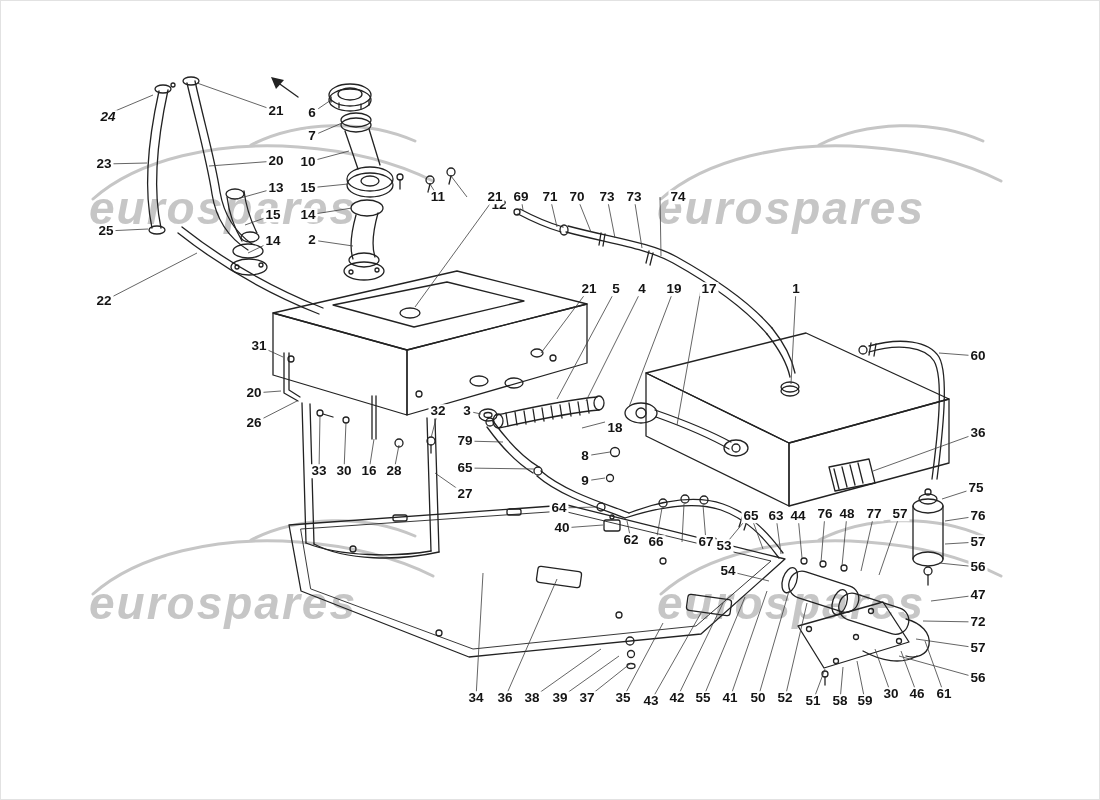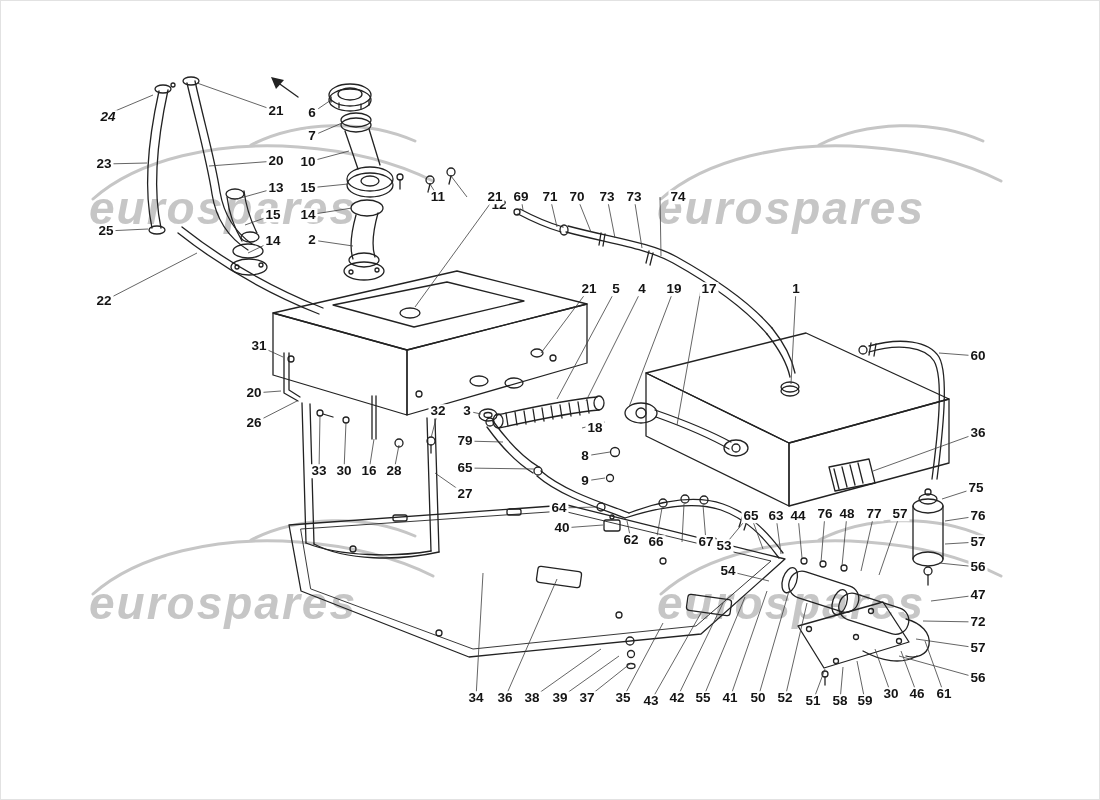--- a/index.html
+++ b/index.html
@@ -381,21 +381,21 @@
       <span class="callout" style="left: 253px; top: 422px;">26</span>
       <span class="callout" style="left: 318px; top: 470px;">33</span>
       <span class="callout" style="left: 343px; top: 470px;">30</span>
       <span class="callout" style="left: 368px; top: 470px;">16</span>
       <span class="callout" style="left: 393px; top: 470px;">28</span>
       <span class="callout" style="left: 437px; top: 410px;">32</span>
       <span class="callout" style="left: 466px; top: 410px;">3</span>
       <span class="callout" style="left: 464px; top: 440px;">79</span>
       <span class="callout" style="left: 464px; top: 467px;">65</span>
       <span class="callout" style="left: 464px; top: 493px;">27</span>
-      <span class="callout" style="left: 594px; top: 427px;">18</span>
+      <span class="callout" style="left: 614px; top: 427px;">18</span>
       <span class="callout" style="left: 584px; top: 455px;">8</span>
       <span class="callout" style="left: 584px; top: 480px;">9</span>
       <span class="callout" style="left: 558px; top: 507px;">64</span>
       <span class="callout" style="left: 561px; top: 527px;">40</span>
       <span class="callout" style="left: 630px; top: 539px;">62</span>
       <span class="callout" style="left: 655px; top: 541px;">66</span>
       <span class="callout" style="left: 681px; top: 541px; margin-left: 28px;">68</span>
       <span class="callout" style="left: 705px; top: 541px;">67</span>
       <span class="callout" style="left: 723px; top: 545px;">53</span>
       <span class="callout" style="left: 727px; top: 570px;">54</span>

